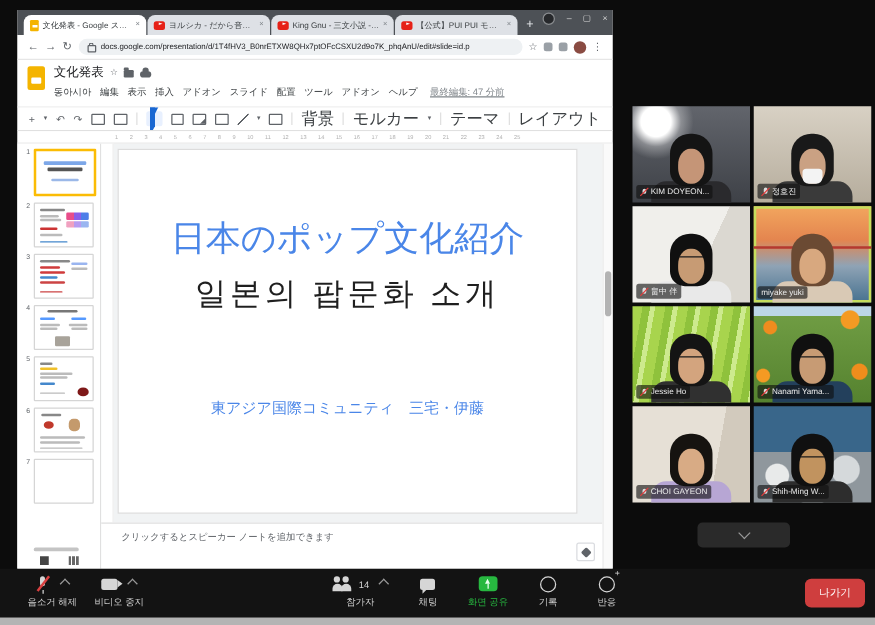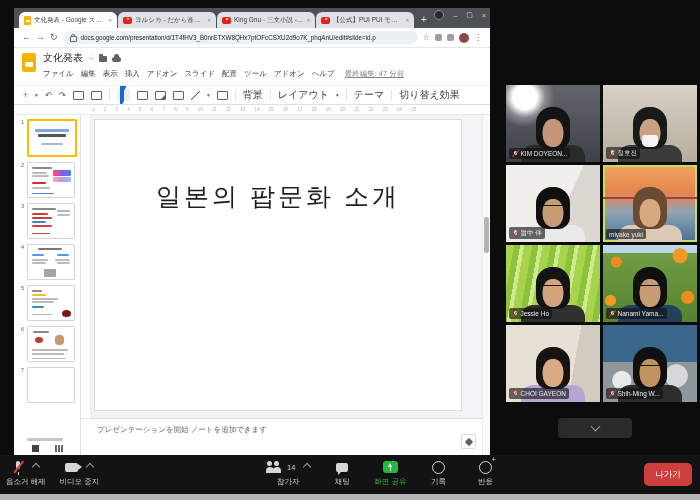--- a/index.html
+++ b/index.html
@@ -57,21 +57,21 @@
   .avatar{width:15px;height:15px;border-radius:50%;background:#8a4b42;}
 
   .gstoolbar{height:18px;border-top:1px solid #f0f0f0;border-bottom:1px solid #e0e0e0;display:flex;align-items:center;gap:7px;padding:0 9px;color:#5f6368;font-size:8.5px;background:#fff;flex:none;white-space:nowrap;overflow:hidden;}
   .tbi{line-height:1;}
   .tb-cursor{width:0;height:0;border-left:4px solid #1967d2;border-right:3px solid transparent;border-bottom:7px solid transparent;border-top:6px solid #1967d2;transform:rotate(-18deg);}
   .tb-cursor-wrap{background:#e8f0fe;border-radius:2px;padding:2px 3px 0 3px;}
   .tb-box{width:9px;height:7px;border:1px solid #5f6368;border-radius:1px;position:relative;}
   .tb-box.img::after{content:"";position:absolute;right:0;bottom:0;border-left:4px solid transparent;border-bottom:4px solid #5f6368;}
   .tb-line{width:9px;height:9px;background:linear-gradient(135deg,transparent 44%,#5f6368 46%,#5f6368 54%,transparent 56%);}
   .tb-sep{width:1px;height:10px;background:#e0e0e0;flex:none;}
-  .tb-lbl{font-size:10px;color:#3c4043;}
+  .tb-lbl{font-size:13px;color:#3c4043;}
   .tb-caret{font-size:5.5px;color:#5f6368;}
 
   .gsruler{height:9px;border-bottom:1px solid #e9e9e9;background:#fff;color:#b0b0b0;font-size:4.5px;display:flex;align-items:center;padding-left:78px;flex:none;overflow:hidden;}
   .gsruler span{word-spacing:8px;white-space:nowrap;}
 
   .gsbody{flex:1;display:flex;min-height:0;background:#f1f3f4;}
   .thumbs{width:66px;background:#fff;border-right:1px solid #e0e0e0;padding-top:4px;display:flex;flex-direction:column;align-items:center;gap:5px;position:relative;flex:none;}
   .thumb{display:flex;gap:3px;width:58px;}
   .tn{font-size:5.5px;color:#5f6368;width:6px;text-align:right;flex:none;}
   .tcard{width:46px;height:34px;background:#fff;border:1px solid #d5d5d5;border-radius:1px;position:relative;overflow:hidden;flex:none;}
@@ -129,21 +129,21 @@
   .p8 .head{background:#101010;}.p8 .face{background:#c1935f;}.p8 .shoulders{background:#2d2d2d;}
   .nametag{position:absolute;left:3px;bottom:3px;background:rgba(15,15,15,.62);border-radius:2px;padding:1.5px 3px;display:flex;align-items:center;gap:2.5px;font-size:6.5px;color:#ececec;max-width:86%;white-space:nowrap;overflow:hidden;z-index:6;}
   .mmic{width:6px;height:8px;position:relative;flex:none;}
   .mmic::before{content:"";position:absolute;left:2px;top:1px;width:2.5px;height:4.5px;background:#ddd;border-radius:1.5px;}
   .mmic::after{content:"";position:absolute;left:-1px;top:3.5px;width:9px;height:1.2px;background:#e23b3b;transform:rotate(-45deg);}
   .more-btn{position:absolute;left:558px;top:418px;width:74px;height:20px;background:#2a2a2a;border-radius:4px;display:flex;align-items:center;justify-content:center;}
   .chev-down{width:6px;height:6px;border-right:1.5px solid #9a9a9a;border-bottom:1.5px solid #9a9a9a;transform:rotate(45deg);margin-top:-3px;}
 
   
   .ztoolbar{position:absolute;left:0;right:0;top:455px;height:39px;background:#131313;}
-  .zleft{position:absolute;left:6px;top:4px;display:flex;gap:14px;}
+  .zleft{position:absolute;left:22px;top:4px;display:flex;gap:14px;}
   .zcenter{position:absolute;left:266px;top:4px;display:flex;gap:17px;}
   .zbtn{display:flex;flex-direction:column;align-items:center;gap:2px;color:#cfcfcf;font-size:7.5px;position:relative;min-width:30px;}
   .zbtn .icw{height:16px;display:flex;align-items:center;justify-content:center;gap:3px;}
   .chev-up-sm{width:5px;height:5px;border-left:1.2px solid #9a9a9a;border-top:1.2px solid #9a9a9a;transform:rotate(45deg);margin-left:6px;}
   .mic-ic{width:12px;height:15px;position:relative;}
   .mic-ic::before{content:"";position:absolute;left:4px;top:1px;width:4px;height:8px;background:#d6d6d6;border-radius:2px;}
   .mic-ic::i{display:none;}
   .mic-ic::after{content:"";position:absolute;left:-1px;top:6px;width:15px;height:1.6px;background:#d84040;transform:rotate(-52deg);}
   .mic-stand{position:absolute;left:5.5px;bottom:0;width:1.5px;height:3px;background:#d6d6d6;}
   .cam-ic{width:13px;height:9px;background:#d6d6d6;border-radius:2px;position:relative;}
@@ -224,21 +224,21 @@
     <div class="gsheader">
       <div class="gs-logo"></div>
       <div class="gs-head-main">
         <div class="gs-titlerow">
           <span>文化発表</span>
           <span class="gs-star">☆</span>
           <span class="mini-folder"></span>
           <span class="mini-cloud"></span>
         </div>
         <div class="gs-menurow">
-          <span>ファイル</span>
+          <span>동아시아</span>
           <span>編集</span>
           <span>表示</span>
           <span>挿入</span>
           <span>アドオン</span>
           <span>スライド</span>
           <span>配置</span>
           <span>ツール</span>
           <span>アドオン</span>
           <span>ヘルプ</span>
           <span class="lastedit">最終編集: 47 分前</span>
@@ -257,26 +257,26 @@
       <span class="tb-cursor-wrap"><span class="tb-cursor"></span></span>
       <span class="tb-box"></span>
       <span class="tb-box img"></span>
       <span class="tb-box"></span>
       <span class="tb-line"></span>
       <span class="tb-caret">▾</span>
       <span class="tb-box"></span>
       <span class="tb-sep"></span>
       <span class="tb-lbl">背景</span>
       <span class="tb-sep"></span>
-      <span class="tb-lbl">レイアウト</span>
+      <span class="tb-lbl">モルカー</span>
       <span class="tb-caret">▾</span>
       <span class="tb-sep"></span>
       <span class="tb-lbl">テーマ</span>
       <span class="tb-sep"></span>
-      <span class="tb-lbl">切り替え効果</span>
+      <span class="tb-lbl">レイアウト</span>
     </div>
 
     <div class="gsruler">
       <span>1 2 3 4 5 6 7 8 9 10 11 12 13 14 15 16 17 18 19 20 21 22 23 24 25</span>
     </div>
 
     <div class="gsbody">
 
       <div class="thumbs">
         <div class="thumb sel">
@@ -358,28 +358,30 @@
           <span class="view-ic1"></span>
           <span class="view-ic2"></span>
         </div>
       </div>
 
       <div class="canvas-col">
         <div class="canvas">
           <div class="vruler"></div>
           <div class="slide">
             <div class="slide-title-group">
+              <div class="st-ja">日本のポップ文化紹介</div>
               <div class="st-ko">일본의 팝문화 소개</div>
             </div>
             <div class="slide-sub-group">
+              <div class="ss-ja">東アジア国際コミュニティ　三宅・伊藤</div>
             </div>
           </div>
         </div>
         <div class="gsnotes">
-          <span>プレゼンテーションを開始 ノートを追加できます</span>
+          <span>クリックするとスピーカー ノートを追加できます</span>
           <span class="explore-btn">
               <span class="explore-ic"></span>
             </span>
         </div>
       </div>
 
       <div class="bscroll">
           <div class="bshandle"></div>
         </div>
     </div>

